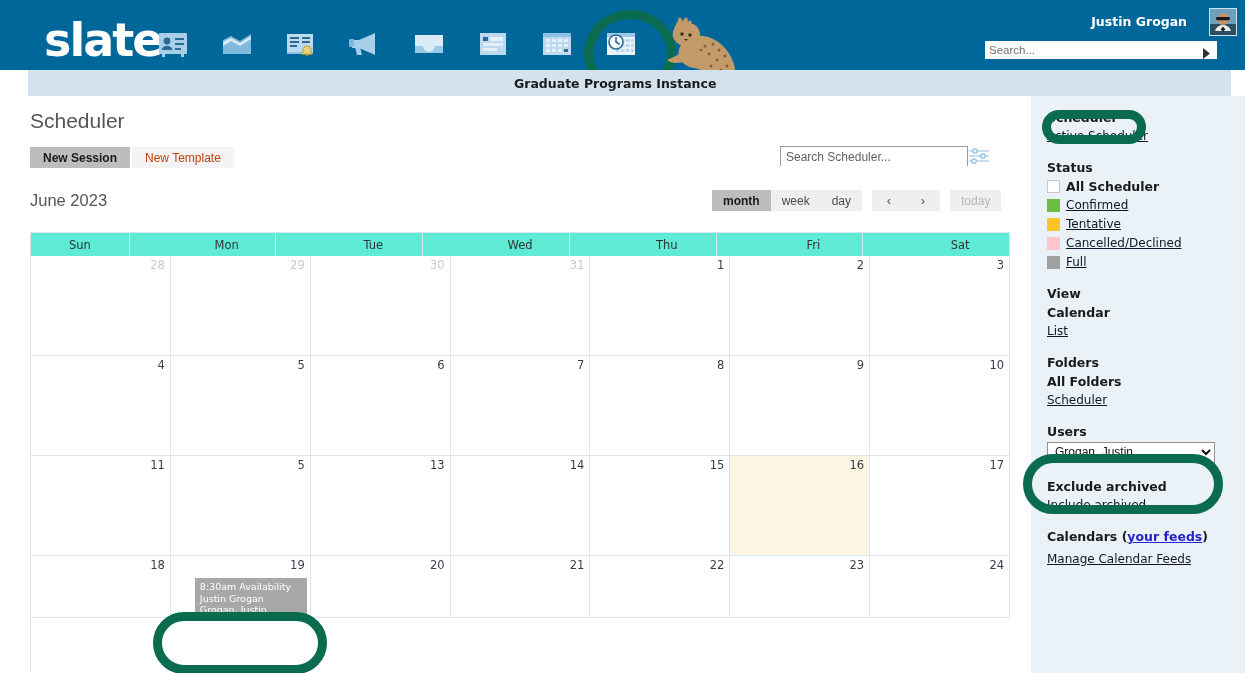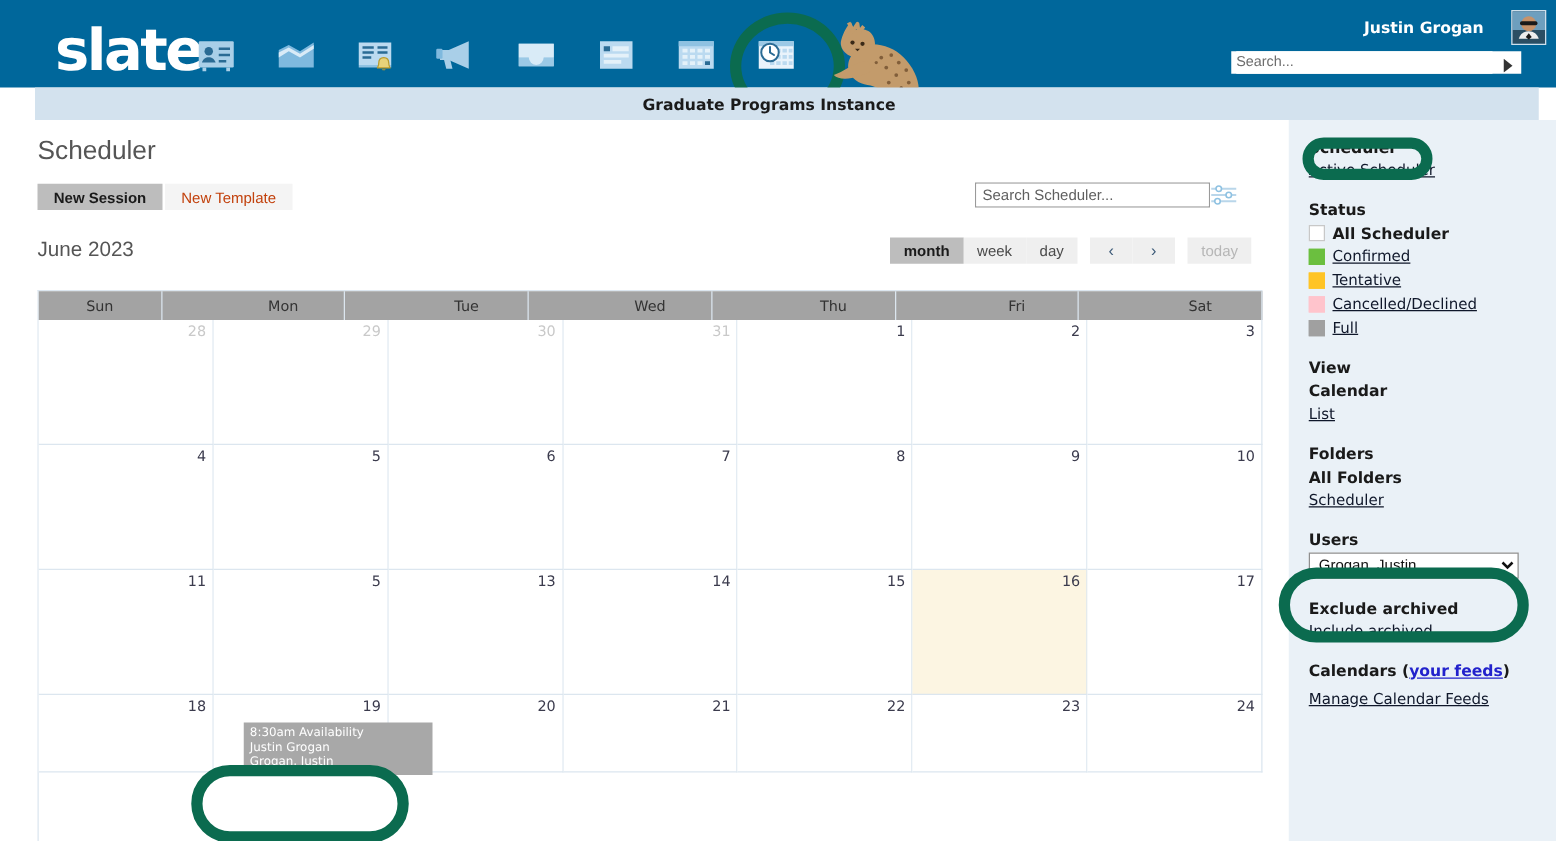--- a/index.html
+++ b/index.html
@@ -118,21 +118,21 @@
   }
   .seg .segbtn.on { background: #BDBDBD; color: #1a1a1a; font-weight: bold; }
   .seg .segbtn.disabled { color: #b6b6b6; cursor: default; }
   .arrowbtn { width: 34px; font-size: 13px !important; color: #3c5a78 !important; }
 
   
   .cal {
     position: absolute; left: 30px; top: 136px; width: 980px; height: 441px;
     border-top: 1px solid #DCE6EF; border-left: 1px solid #DCE6EF;
   }
-  .cal-head { display: flex; height: 23px; background: #a3a3a3; gap: 48px; }
+  .cal-head { display: flex; height: 23px; background: #5eead4; gap: 48px; }
   .cal-head .hcell {
     flex: 1; border-right: 1px solid #DCE6EF;
     display: flex; align-items: center; justify-content: center;
     font-family: "DejaVu Sans", sans-serif;
     font-size: 11.5px; color: #333; font-weight: normal;
   }
   .cal-body { }
   .cal-row { display: flex; height: 100px; }
   .cal-row:last-child { height: 62px; }
   .cal-cell {
@@ -141,21 +141,21 @@
   }
   .cal-cell.today { background: #FCF5E2; }
   .daynum {
     position: absolute; right: 5px; top: 2px;
     font-family: "DejaVu Sans", sans-serif;
     font-size: 11.5px; color: #3b3b4d;
   }
   .daynum.other { color: #c9c9c9; }
 
   .event {
-    position: absolute; left: 24px; top: 22px; width: 151px;
+    position: absolute; left: 24px; top: 22px; width: 112px;
     background: #A8A8A8; color: #ffffff; padding: 3px 4px 4px 5px;
     font-family: "DejaVu Sans", sans-serif; font-size: 9.5px; line-height: 11.5px;
     cursor: pointer; z-index: 2;
   }
   .event-ring {
     position: absolute; left: 153px; top: 612px;
     width: 174px; height: 62px; border-radius: 34px;
     border: 9px solid #0B6B4F; pointer-events: none; z-index: 3;
   }
 

